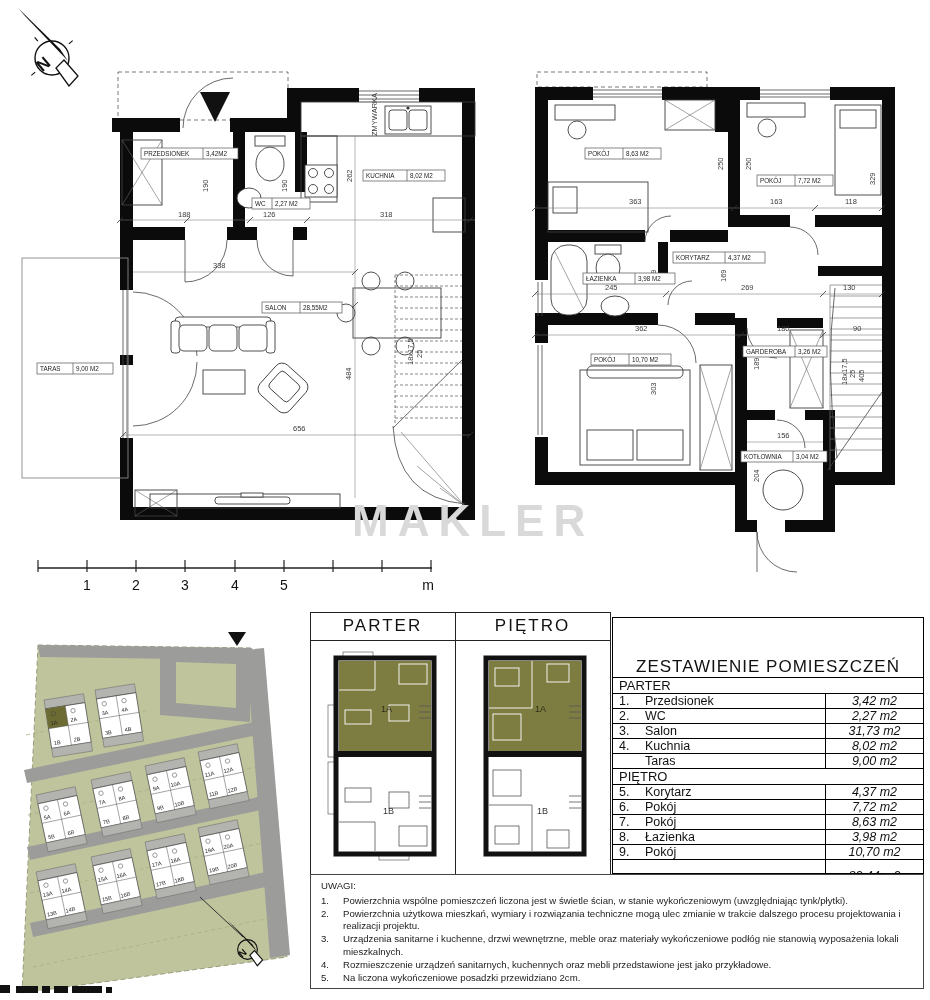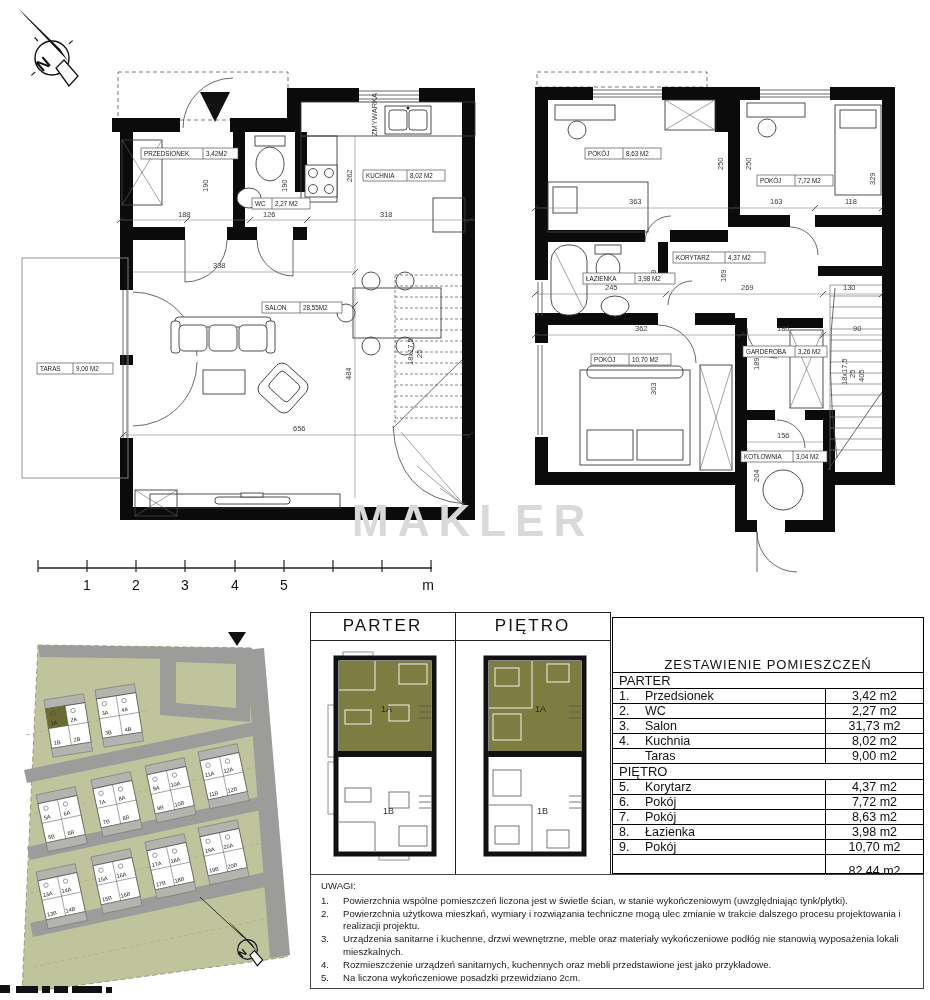--- a/index.html
+++ b/index.html
@@ -24,25 +24,25 @@
   
   .vline{width:1px;background:#222;}
   .hline{height:1px;background:#222;}
   
   .panel-header{top:612px;height:28px;line-height:28px;text-align:center;
                 font-size:17px;letter-spacing:2px;color:#111;}
   
   #rtable{left:612px;top:617px;width:312px;height:257px;border:1.5px solid #000;
           box-sizing:border-box;display:flex;flex-direction:column;background:#fff;}
   .rt-title{flex:1.8;display:flex;align-items:center;justify-content:center;
-            font-size:13px;letter-spacing:1px;margin-top:39px;}
+            font-size:17px;letter-spacing:1px;margin-top:39px;}
   .rt-row{flex:1;display:flex;border-top:1px solid #000;font-size:12.5px;align-items:stretch;}
   .rt-no{width:26px;padding-left:6px;display:flex;align-items:center;}
   .rt-nm{flex:1;display:flex;align-items:center;}
-  .rt-ar{width:97px;border-left:1px solid #000;display:flex;align-items:center;justify-content:center;}
+  .rt-ar{width:97px;border-left:1px solid #000;display:flex;align-items:center;justify-content:center;font-style:italic;}
   .rt-sec{padding-left:6px;display:flex;align-items:center;font-size:13px;}
   .rt-total-lbl{flex:1;display:flex;align-items:center;justify-content:flex-end;
                 padding-right:10px;font-size:13px;margin-top:16px;}
   
   #notes{left:310px;top:874px;width:614px;height:115px;border:1px solid #444;
          box-sizing:border-box;padding:5px 10px 4px 10px;font-size:9.6px;color:#222;
          line-height:12.8px;background:#fff;}
   #notes .ntitle{margin-bottom:2px;}
   .nrow{display:flex;}
   .nno{width:22px;flex:none;}

